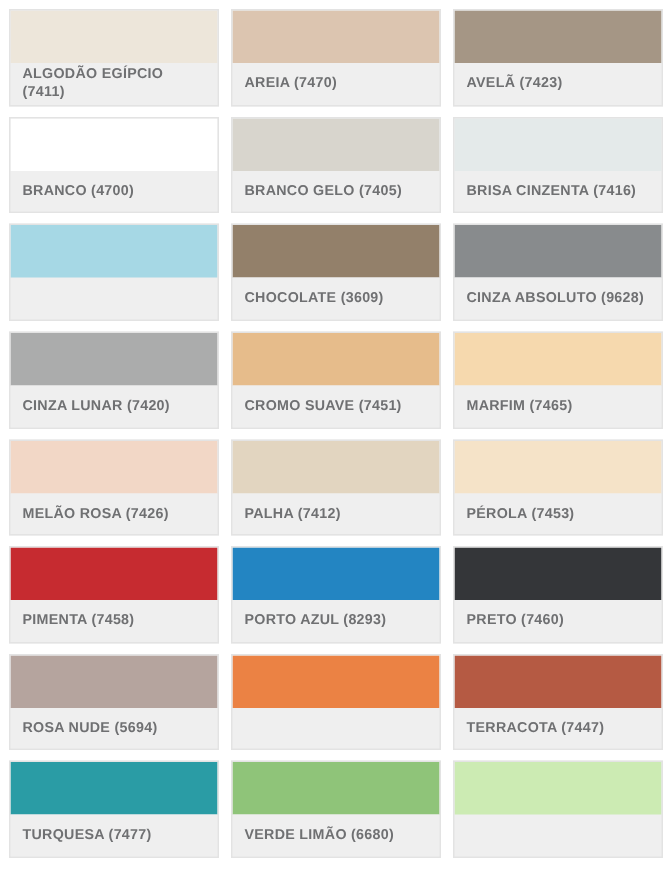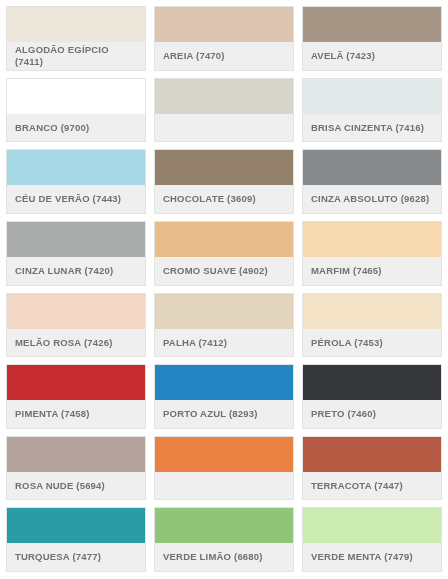--- a/index.html
+++ b/index.html
@@ -77,37 +77,37 @@
     </div>
     <div class="swatch-card">
       <div class="swatch-color" style="background: rgb(165, 150, 133);"></div>
       <div class="swatch-label-wrap">
         <span class="swatch-label">AVELÃ (7423)</span>
       </div>
     </div>
     <div class="swatch-card">
       <div class="swatch-color" style="background: rgb(255, 255, 255);"></div>
       <div class="swatch-label-wrap">
-        <span class="swatch-label">BRANCO (9700)</span>
+        <span class="swatch-label">BRANCO (4700)</span>
       </div>
     </div>
     <div class="swatch-card">
       <div class="swatch-color" style="background: rgb(216, 213, 205);"></div>
+      <div class="swatch-label-wrap">
+        <span class="swatch-label">BRANCO GELO (7405)</span>
+      </div>
     </div>
     <div class="swatch-card">
       <div class="swatch-color" style="background: rgb(228, 234, 234);"></div>
       <div class="swatch-label-wrap">
         <span class="swatch-label">BRISA CINZENTA (7416)</span>
       </div>
     </div>
     <div class="swatch-card">
       <div class="swatch-color" style="background: rgb(166, 216, 229);"></div>
-      <div class="swatch-label-wrap">
-        <span class="swatch-label">CÉU DE VERÃO (7443)</span>
-      </div>
     </div>
     <div class="swatch-card">
       <div class="swatch-color" style="background: rgb(147, 128, 106);"></div>
       <div class="swatch-label-wrap">
         <span class="swatch-label">CHOCOLATE (3609)</span>
       </div>
     </div>
     <div class="swatch-card">
       <div class="swatch-color" style="background: rgb(136, 139, 141);"></div>
       <div class="swatch-label-wrap">
@@ -116,21 +116,21 @@
     </div>
     <div class="swatch-card">
       <div class="swatch-color" style="background: rgb(171, 172, 172);"></div>
       <div class="swatch-label-wrap">
         <span class="swatch-label">CINZA LUNAR (7420)</span>
       </div>
     </div>
     <div class="swatch-card">
       <div class="swatch-color" style="background: rgb(230, 188, 139);"></div>
       <div class="swatch-label-wrap">
-        <span class="swatch-label">CROMO SUAVE (4902)</span>
+        <span class="swatch-label">CROMO SUAVE (7451)</span>
       </div>
     </div>
     <div class="swatch-card">
       <div class="swatch-color" style="background: rgb(246, 217, 174);"></div>
       <div class="swatch-label-wrap">
         <span class="swatch-label">MARFIM (7465)</span>
       </div>
     </div>
     <div class="swatch-card">
       <div class="swatch-color" style="background: rgb(242, 215, 198);"></div>
@@ -190,17 +190,14 @@
       </div>
     </div>
     <div class="swatch-card">
       <div class="swatch-color" style="background: rgb(143, 196, 121);"></div>
       <div class="swatch-label-wrap">
         <span class="swatch-label">VERDE LIMÃO (6680)</span>
       </div>
     </div>
     <div class="swatch-card">
       <div class="swatch-color" style="background: rgb(204, 235, 179);"></div>
-      <div class="swatch-label-wrap">
-        <span class="swatch-label">VERDE MENTA (7479)</span>
-      </div>
     </div>
   </div>
 
 </body></html>

